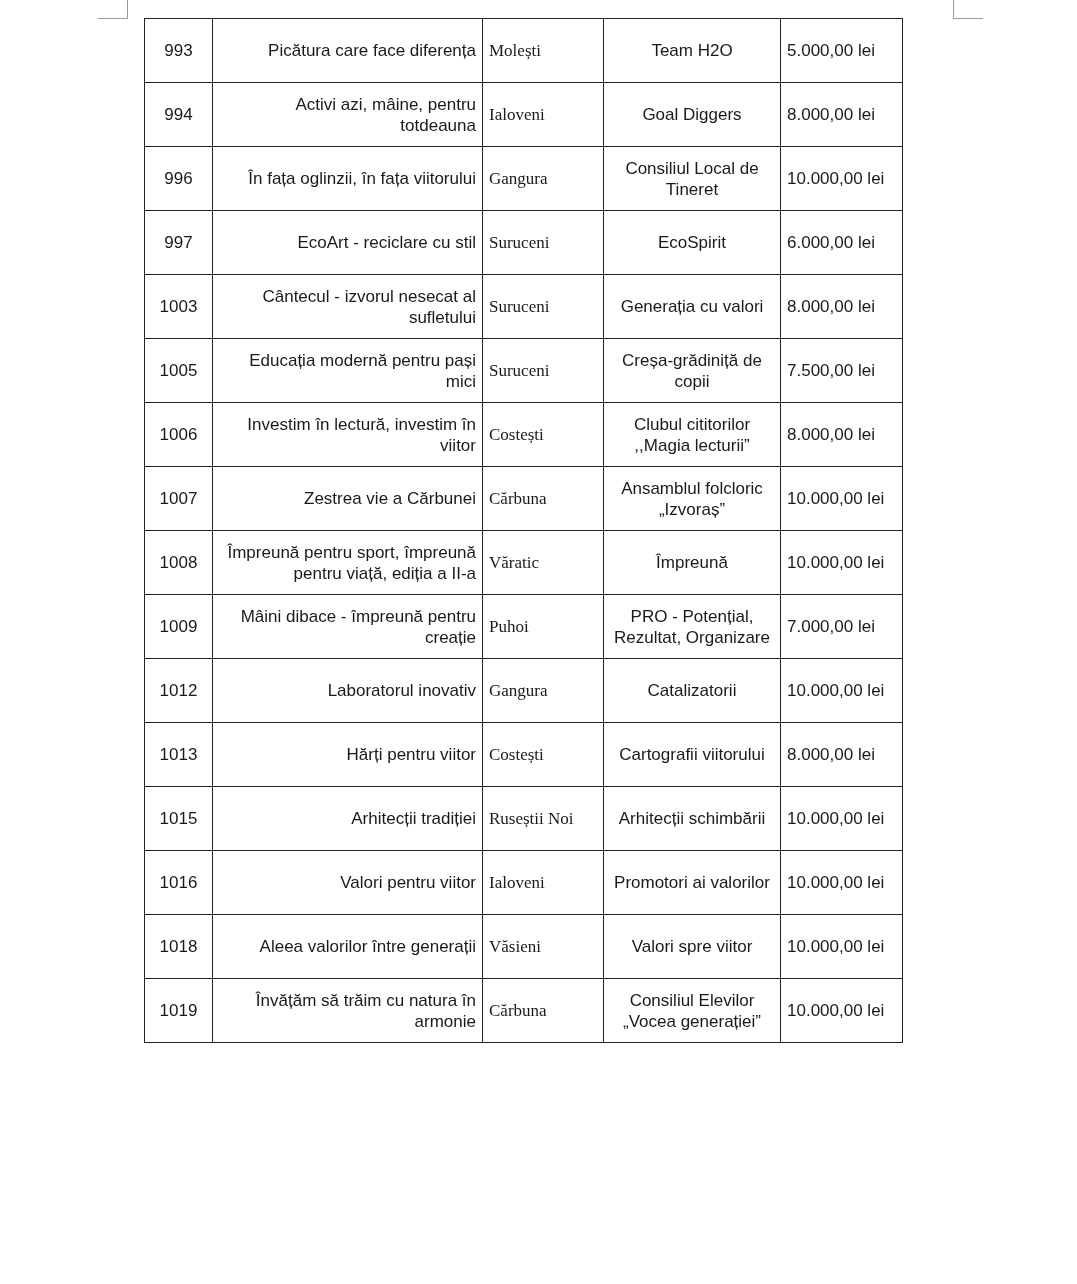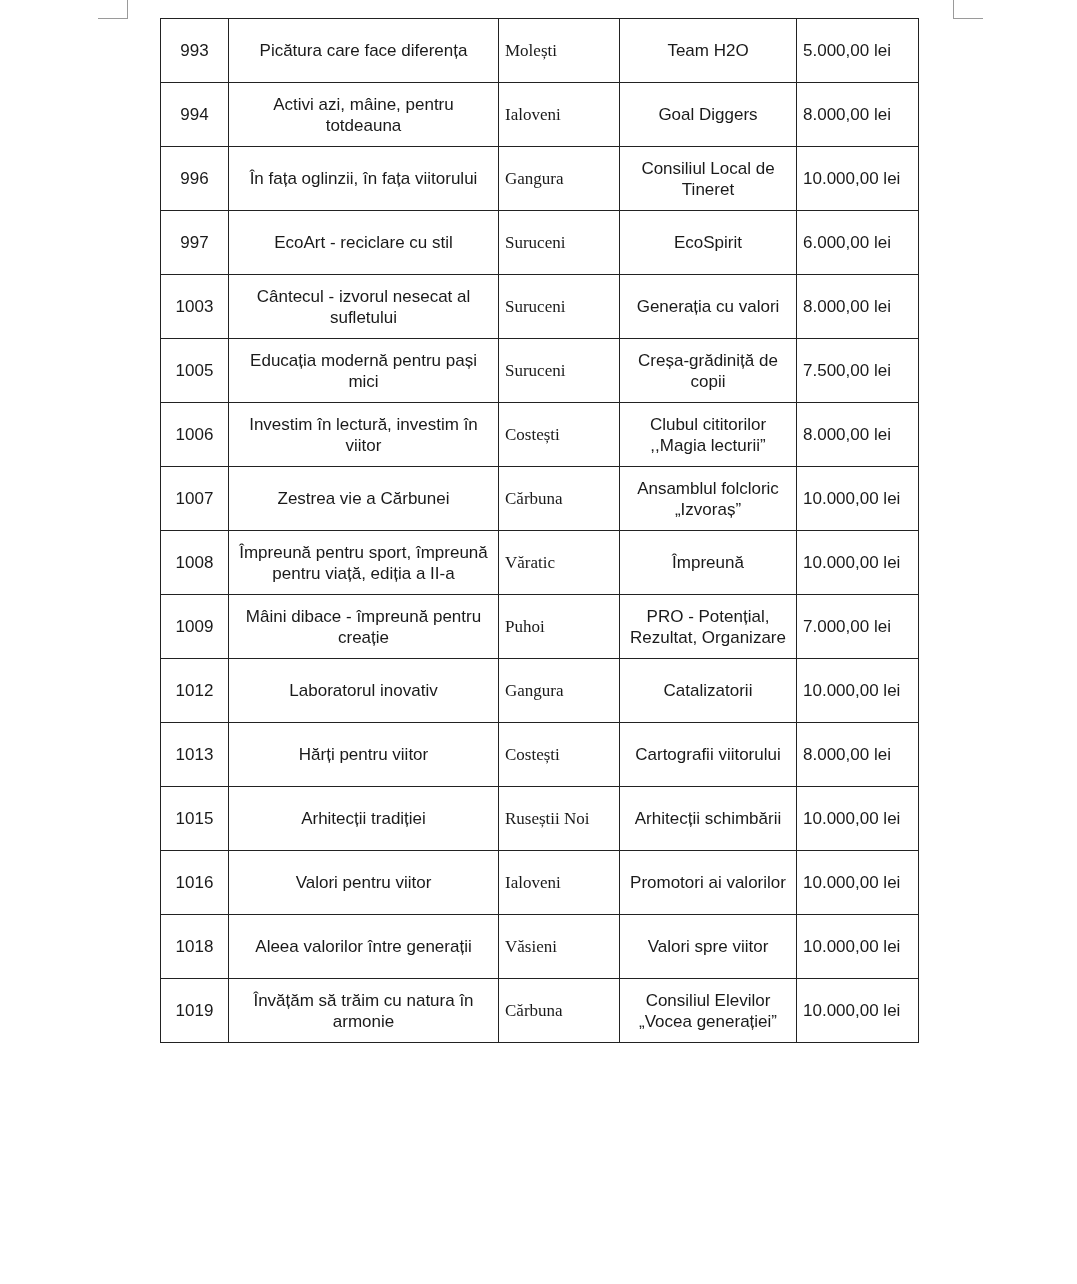--- a/index.html
+++ b/index.html
@@ -32,37 +32,37 @@
     .crop-tr {
       left: 953px;
       top: 0;
       width: 29px;
       height: 18px;
       border-left-width: 1px;
       border-bottom-width: 1px;
     }
     table.grants {
       position: absolute;
-      left: 160px;
+      left: 144px;
       top: 18px;
       border-collapse: collapse;
       table-layout: fixed;
       width: 758px;
       padding-left: 9px;
     }
     table.grants td {
       border: 1.5px solid #222;
       height: 63px;
       padding: 0 6px;
       font-size: 17px;
       line-height: 21px;
       vertical-align: middle;
     }
     td.c-id { text-align: center; width: 55px; }
-    td.c-title { text-align: center; width: 257px; padding-left: 8px; }
+    td.c-title { text-align: right; width: 257px; padding-left: 8px; }
     td.c-loc { text-align: left; width: 108px; font-family: Liberation Serif, serif; }
     td.c-team { text-align: center; width: 164px; }
     td.c-amt { text-align: left; width: 109px; }
   </style>
 </head>
 <body>
 
 <div class="crop-mark crop-tl"></div>
 <div class="crop-mark crop-tr"></div>
 

